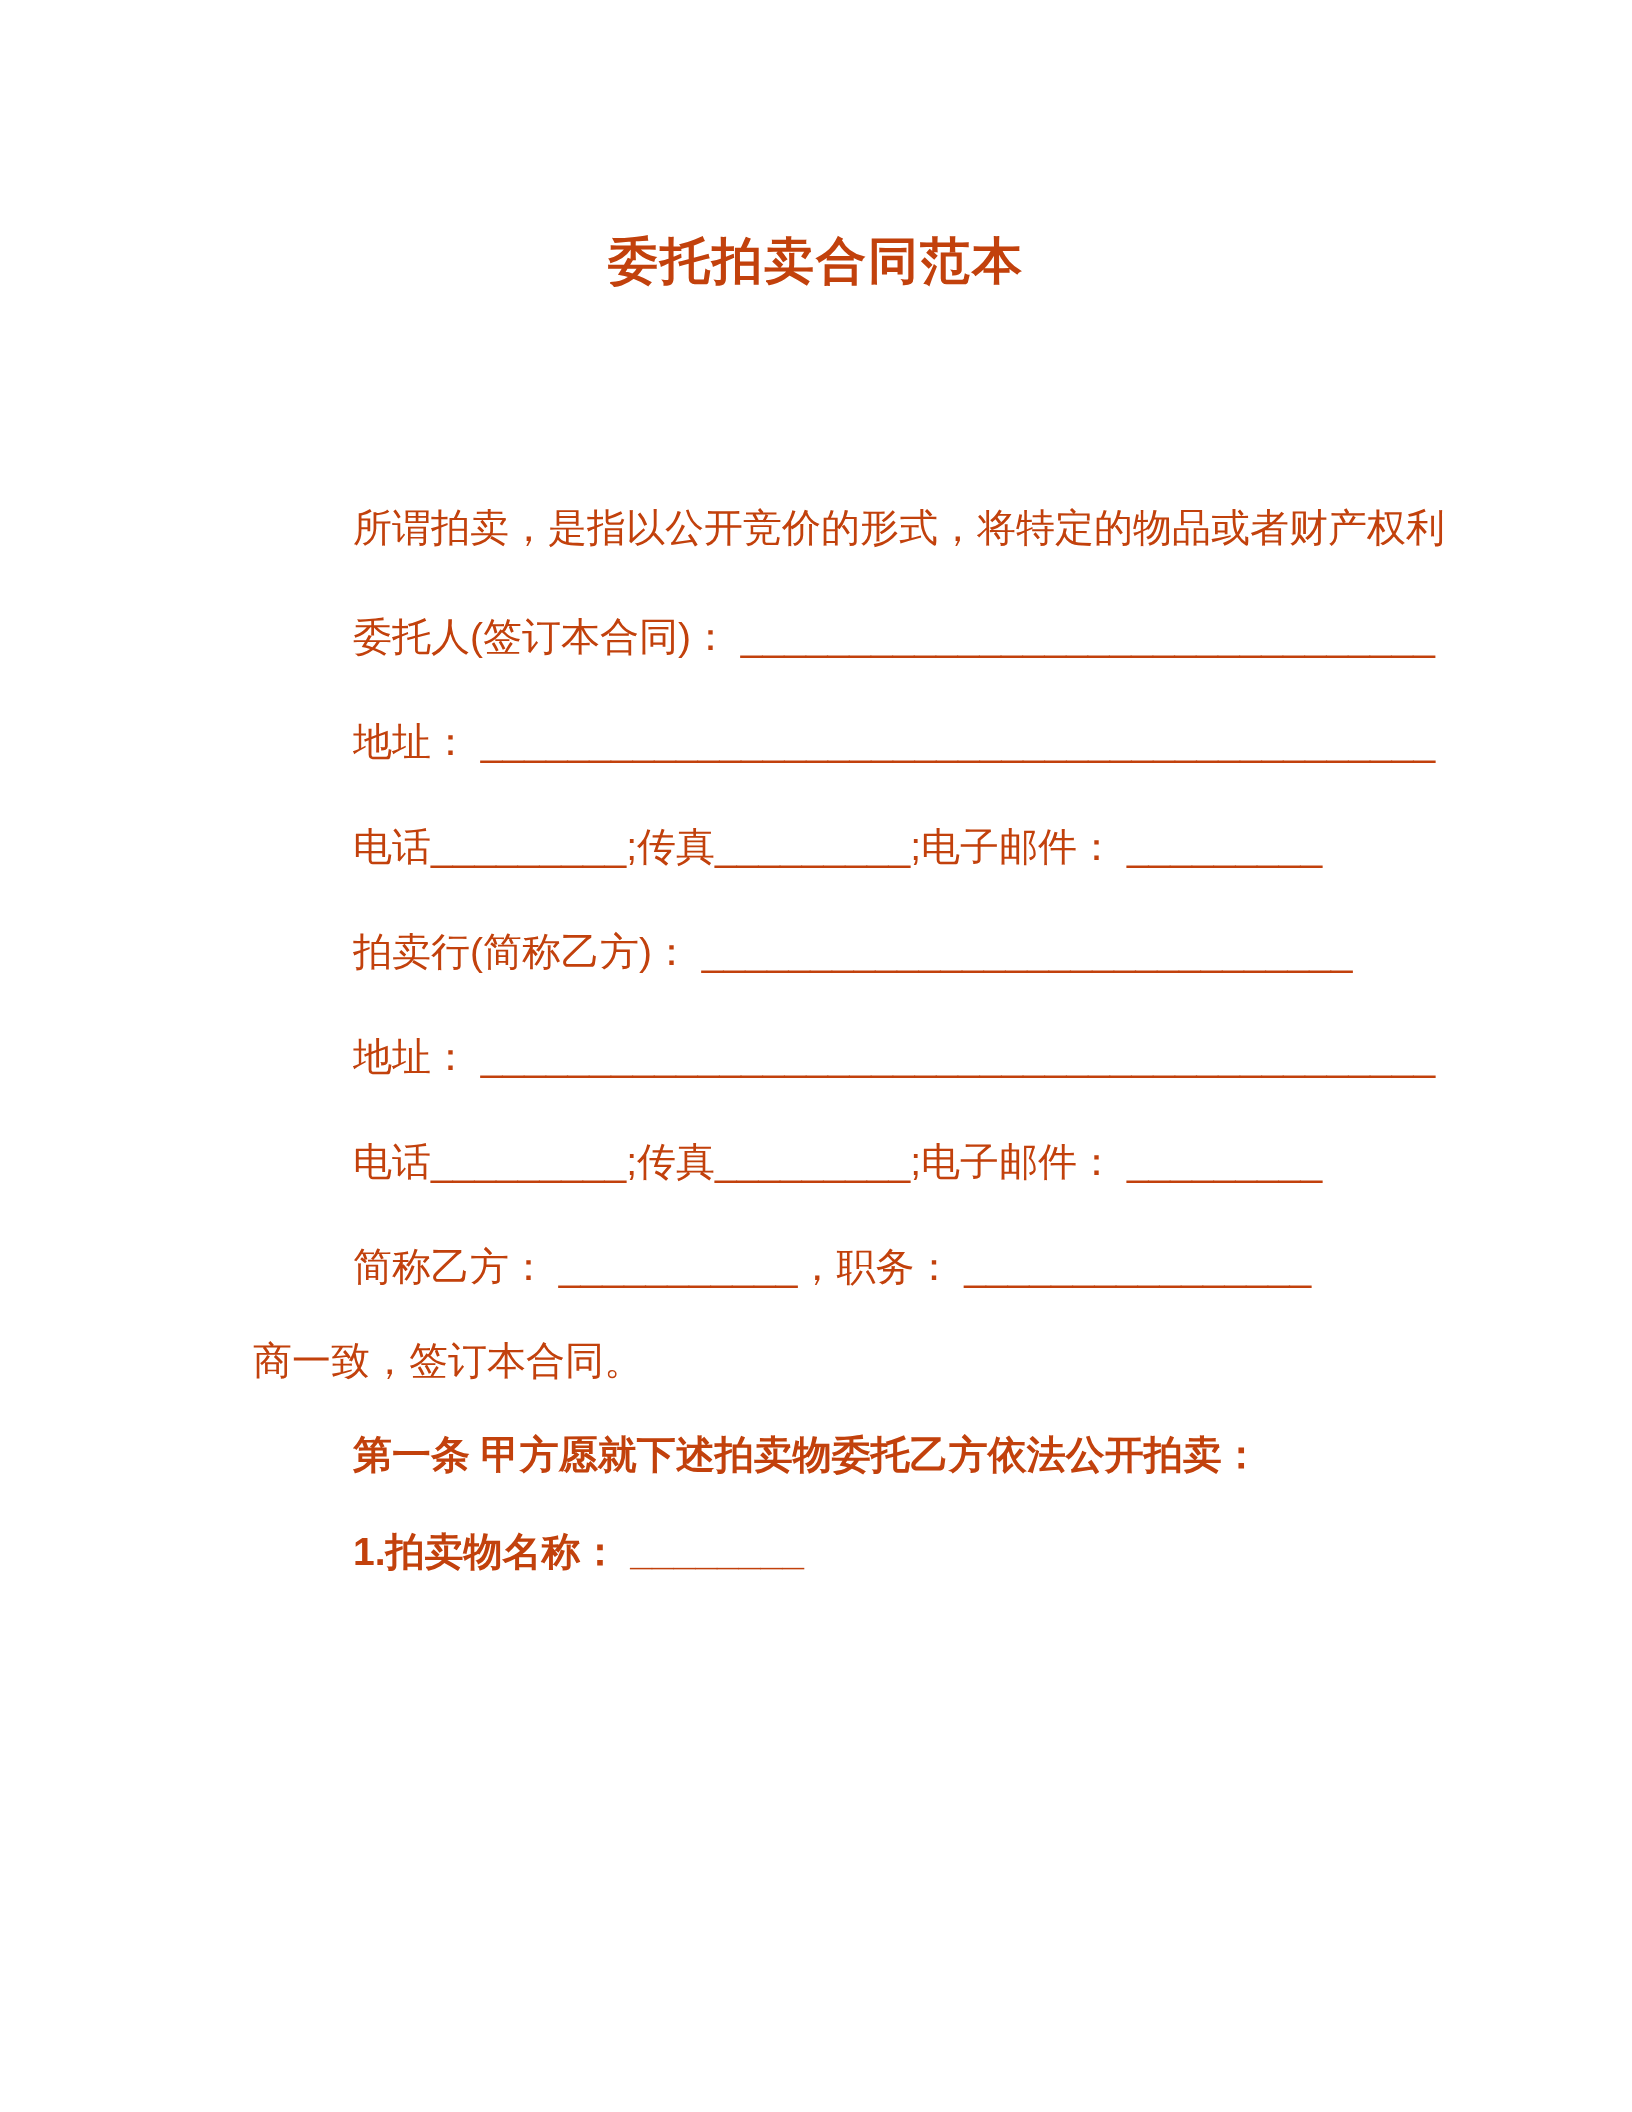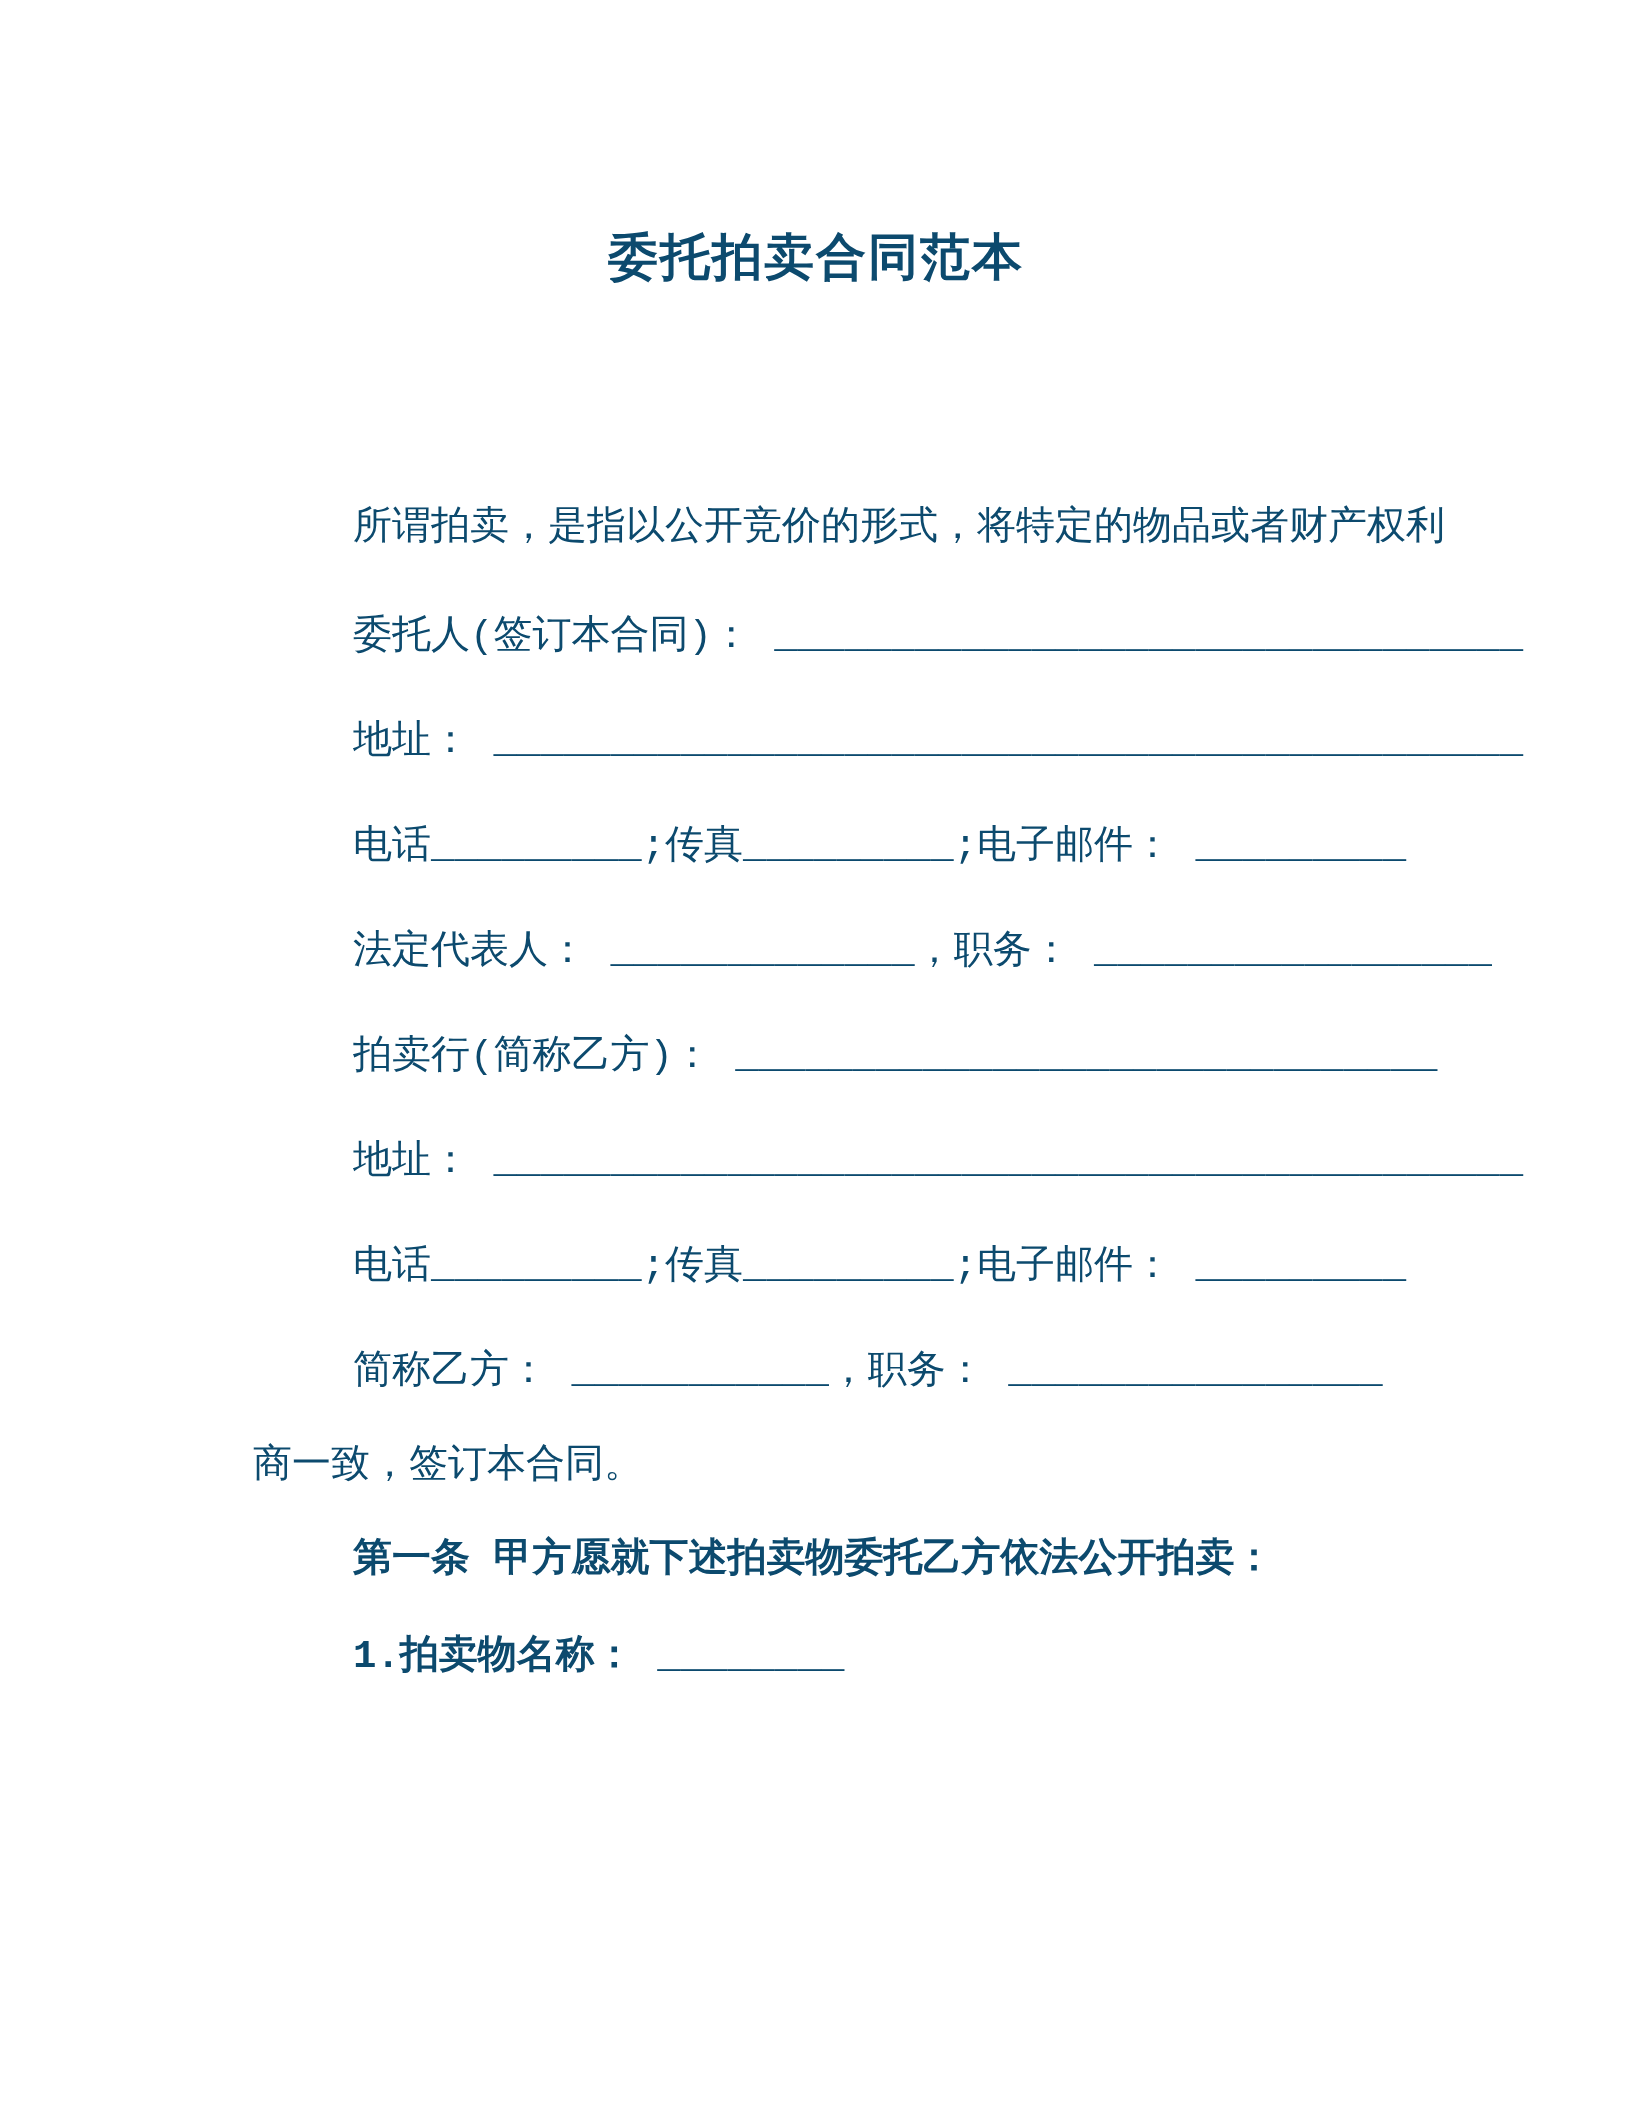--- a/index.html
+++ b/index.html
@@ -5,22 +5,22 @@
   html, body {
     margin: 0;
     padding: 0;
     background: #ffffff;
   }
   .page {
     position: relative;
     width: 1632px;
     height: 2112px;
     background: #ffffff;
-    color: #0c4a6e;
-    font-family: Liberation Mono, monospace;
+    color: #c2410c;
+    font-family: Liberation Sans, sans-serif;
     overflow: hidden;
     box-sizing: border-box;
   }
   .doc-title {
     margin: 222px 0 0 0;
     font-size: 50px;
     line-height: 78px;
     font-weight: bold;
     text-align: center;
     letter-spacing: 2px;
@@ -55,21 +55,20 @@
 
     <p class="indent intro1">所谓拍卖，是指以公开竞价的形式，将特定的物品或者财产权利</p>
 
 
     <p class="indent f1">委托人(签订本合同)： ________________________________</p>
 
     <p class="indent gap27">地址： ____________________________________________</p>
 
     <p class="indent gap27">电话_________;传真_________;电子邮件： _________</p>
 
-    <p class="indent gap27">法定代表人： _____________，职务： _________________</p>
 
     <p class="indent gap27">拍卖行(简称乙方)： ______________________________</p>
 
     <p class="indent gap27">地址： ____________________________________________</p>
 
     <p class="indent gap27">电话_________;传真_________;电子邮件： _________</p>
 
     <p class="indent gap27">简称乙方： ___________，职务： ________________</p>
 
 

